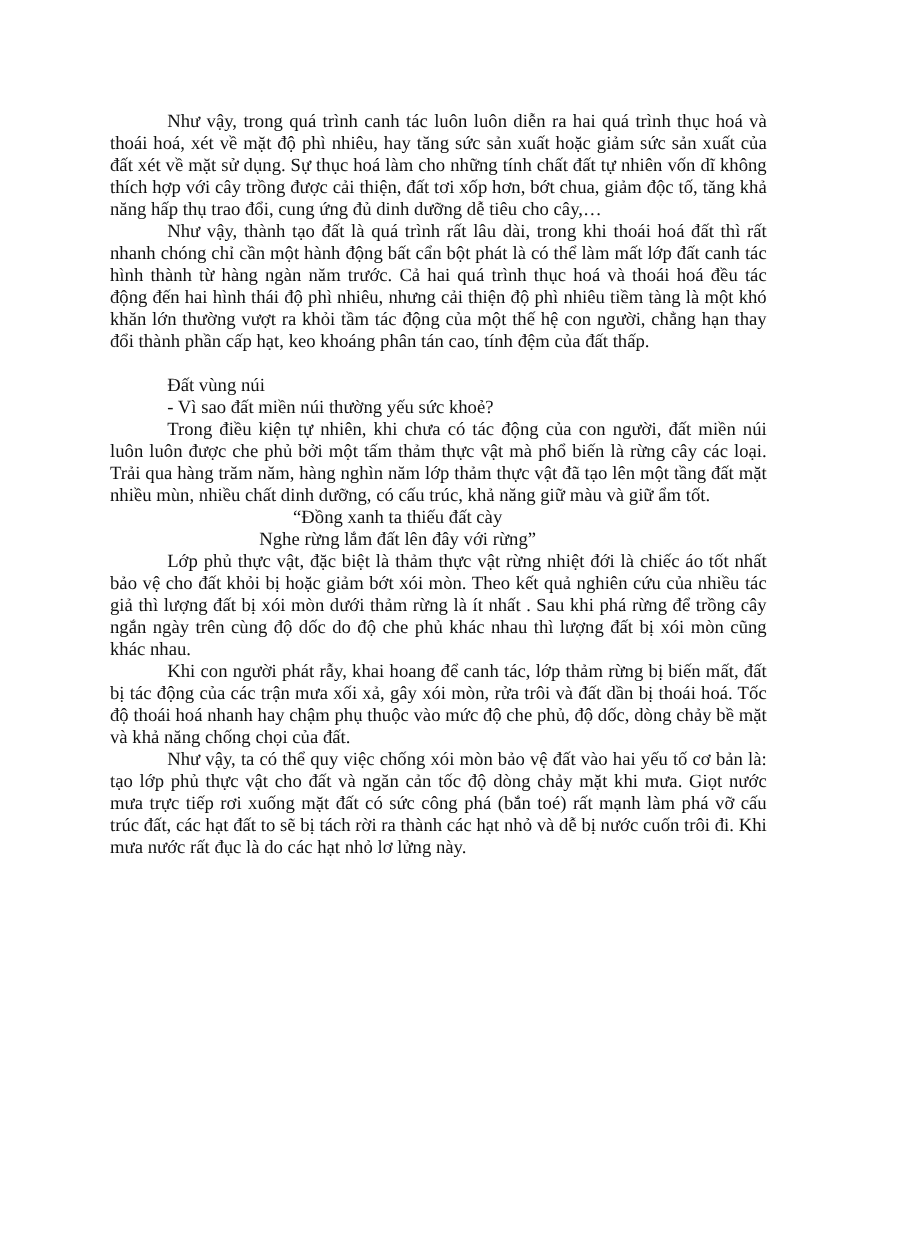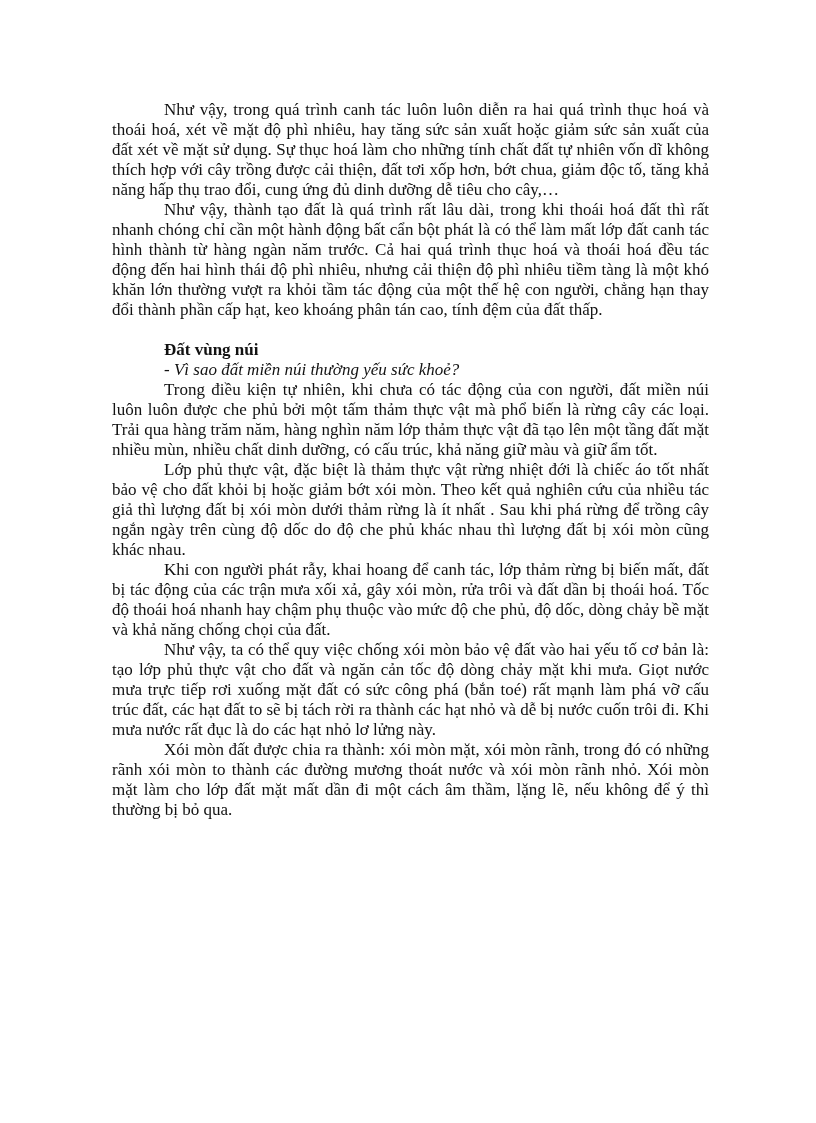--- a/index.html
+++ b/index.html
@@ -10,43 +10,42 @@
   .page {
     position: relative;
     width: 816px;
     height: 1123px;
     background: #ffffff;
     overflow: hidden;
   }
   .text-column {
     position: absolute;
     top: 100px;
-    left: 112px;
+    left: 100px;
     width: 597px;
     font-family: "Liberation Serif", "DejaVu Serif", serif;
     font-size: 17px;
     line-height: 20px;
     color: #121212;
     text-align: justify;
   }
   .text-column p {
     margin: 0;
     padding: 0;
   }
   .para {
     text-indent: 52px;
   }
   .heading {
     text-indent: 52px;
-    font-weight: bold;
+    font-weight: normal;
     margin-top: 20px !important;
   }
   .question {
     text-indent: 52px;
-    font-style: italic;
   }
   .verse p {
     text-indent: 0;
     text-align: center;
     margin-right: 74px;
   }
 </style>
 </head>
 <body>
 
@@ -57,23 +56,26 @@
 
 
     <p class="para">Như vậy, thành tạo đất là quá trình rất lâu dài, trong khi thoái hoá đất thì rất nhanh chóng chỉ cần một hành động bất cẩn bột phát là có thể làm mất lớp đất canh tác hình thành từ hàng ngàn năm trước. Cả hai quá trình thục hoá và thoái hoá đều tác động đến hai hình thái độ phì nhiêu, nhưng cải thiện độ phì nhiêu tiềm tàng là một khó khăn lớn thường vượt ra khỏi tầm tác động của một thế hệ con người, chẳng hạn thay đổi thành phần cấp hạt, keo khoáng phân tán cao, tính đệm của đất thấp.</p>
 
     <p class="heading">Đất vùng núi</p>
 
     <p class="question">- Vì sao đất miền núi thường yếu sức khoẻ?</p>
 
     <p class="para">Trong điều kiện tự nhiên, khi chưa có tác động của con người, đất miền núi luôn luôn được che phủ bởi một tấm thảm thực vật mà phổ biến là rừng cây các loại. Trải qua hàng trăm năm, hàng nghìn năm lớp thảm thực vật đã tạo lên một tầng đất mặt nhiều mùn, nhiều chất dinh dưỡng, có cấu trúc, khả năng giữ màu và giữ ẩm tốt.</p>
 
+    <div class="verse">
+      <p>“Đồng xanh ta thiếu đất cày</p>
+      <p>Nghe rừng lắm đất lên đây với rừng”</p>
+    </div>
 
     <p class="para">Lớp phủ thực vật, đặc biệt là thảm thực vật rừng nhiệt đới là chiếc áo tốt nhất bảo vệ cho đất khỏi bị hoặc giảm bớt xói mòn. Theo kết quả nghiên cứu của nhiều tác giả thì lượng đất bị xói mòn dưới thảm rừng là ít nhất . Sau khi phá rừng để trồng cây ngắn ngày trên cùng độ dốc do độ che phủ khác nhau thì lượng đất bị xói mòn cũng khác nhau.</p>
 
     <p class="para">Khi con người phát rẫy, khai hoang để canh tác, lớp thảm rừng bị biến mất, đất bị tác động của các trận mưa xối xả, gây xói mòn, rửa trôi và đất dần bị thoái hoá. Tốc độ thoái hoá nhanh hay chậm phụ thuộc vào mức độ che phủ, độ dốc, dòng chảy bề mặt và khả năng chống chọi của đất.</p>
 
     <p class="para">Như vậy, ta có thể quy việc chống xói mòn bảo vệ đất vào hai yếu tố cơ bản là: tạo lớp phủ thực vật cho đất và ngăn cản tốc độ dòng chảy mặt khi mưa. Giọt nước mưa trực tiếp rơi xuống mặt đất có sức công phá (bắn toé) rất mạnh làm phá vỡ cấu trúc đất, các hạt đất to sẽ bị tách rời ra thành các hạt nhỏ và dễ bị nước cuốn trôi đi. Khi mưa nước rất đục là do các hạt nhỏ lơ lửng này.</p>
 
-    <p class="para">Xói mòn đất được chia ra thành: xói mòn mặt, xói mòn rãnh, trong đó có những rãnh xói mòn to thành các đường mương thoát nước và xói mòn rãnh nhỏ. Xói mòn mặt làm cho lớp đất mặt mất dần đi một cách âm thầm, lặng lẽ, nếu không để ý thì thường bị bỏ qua.</p>
 
   </div>
 </div>
 
 </body></html>

